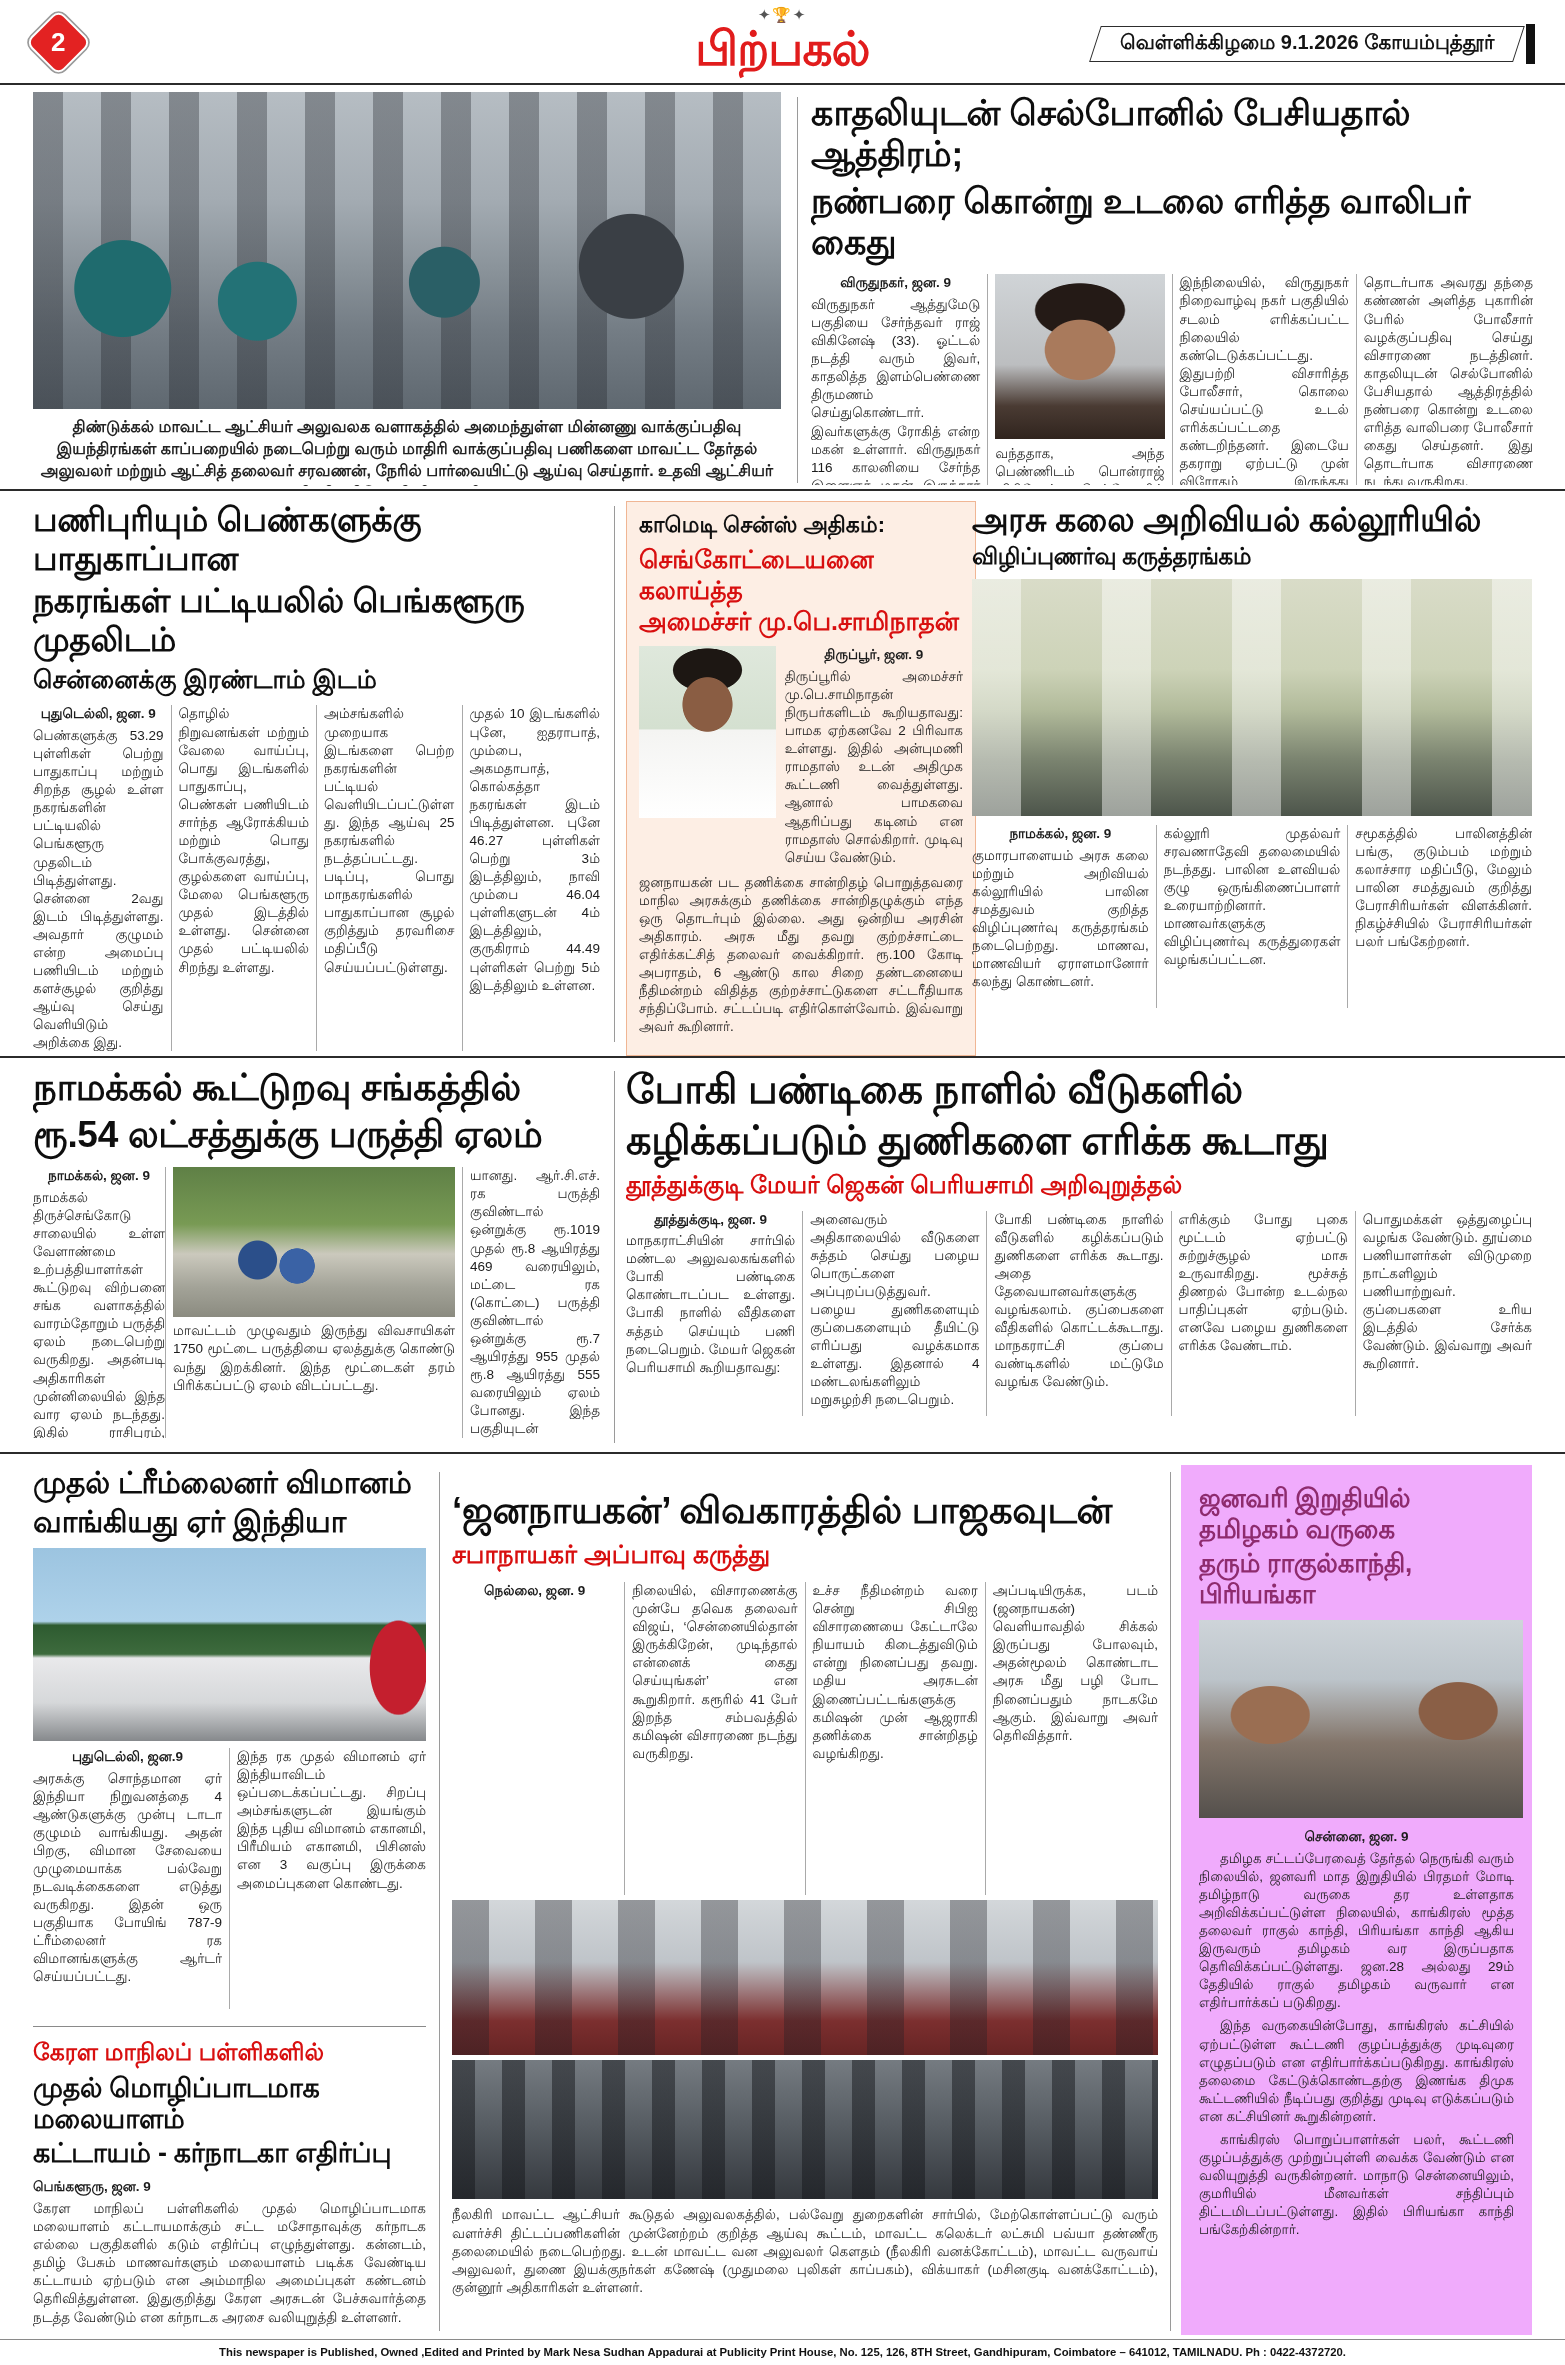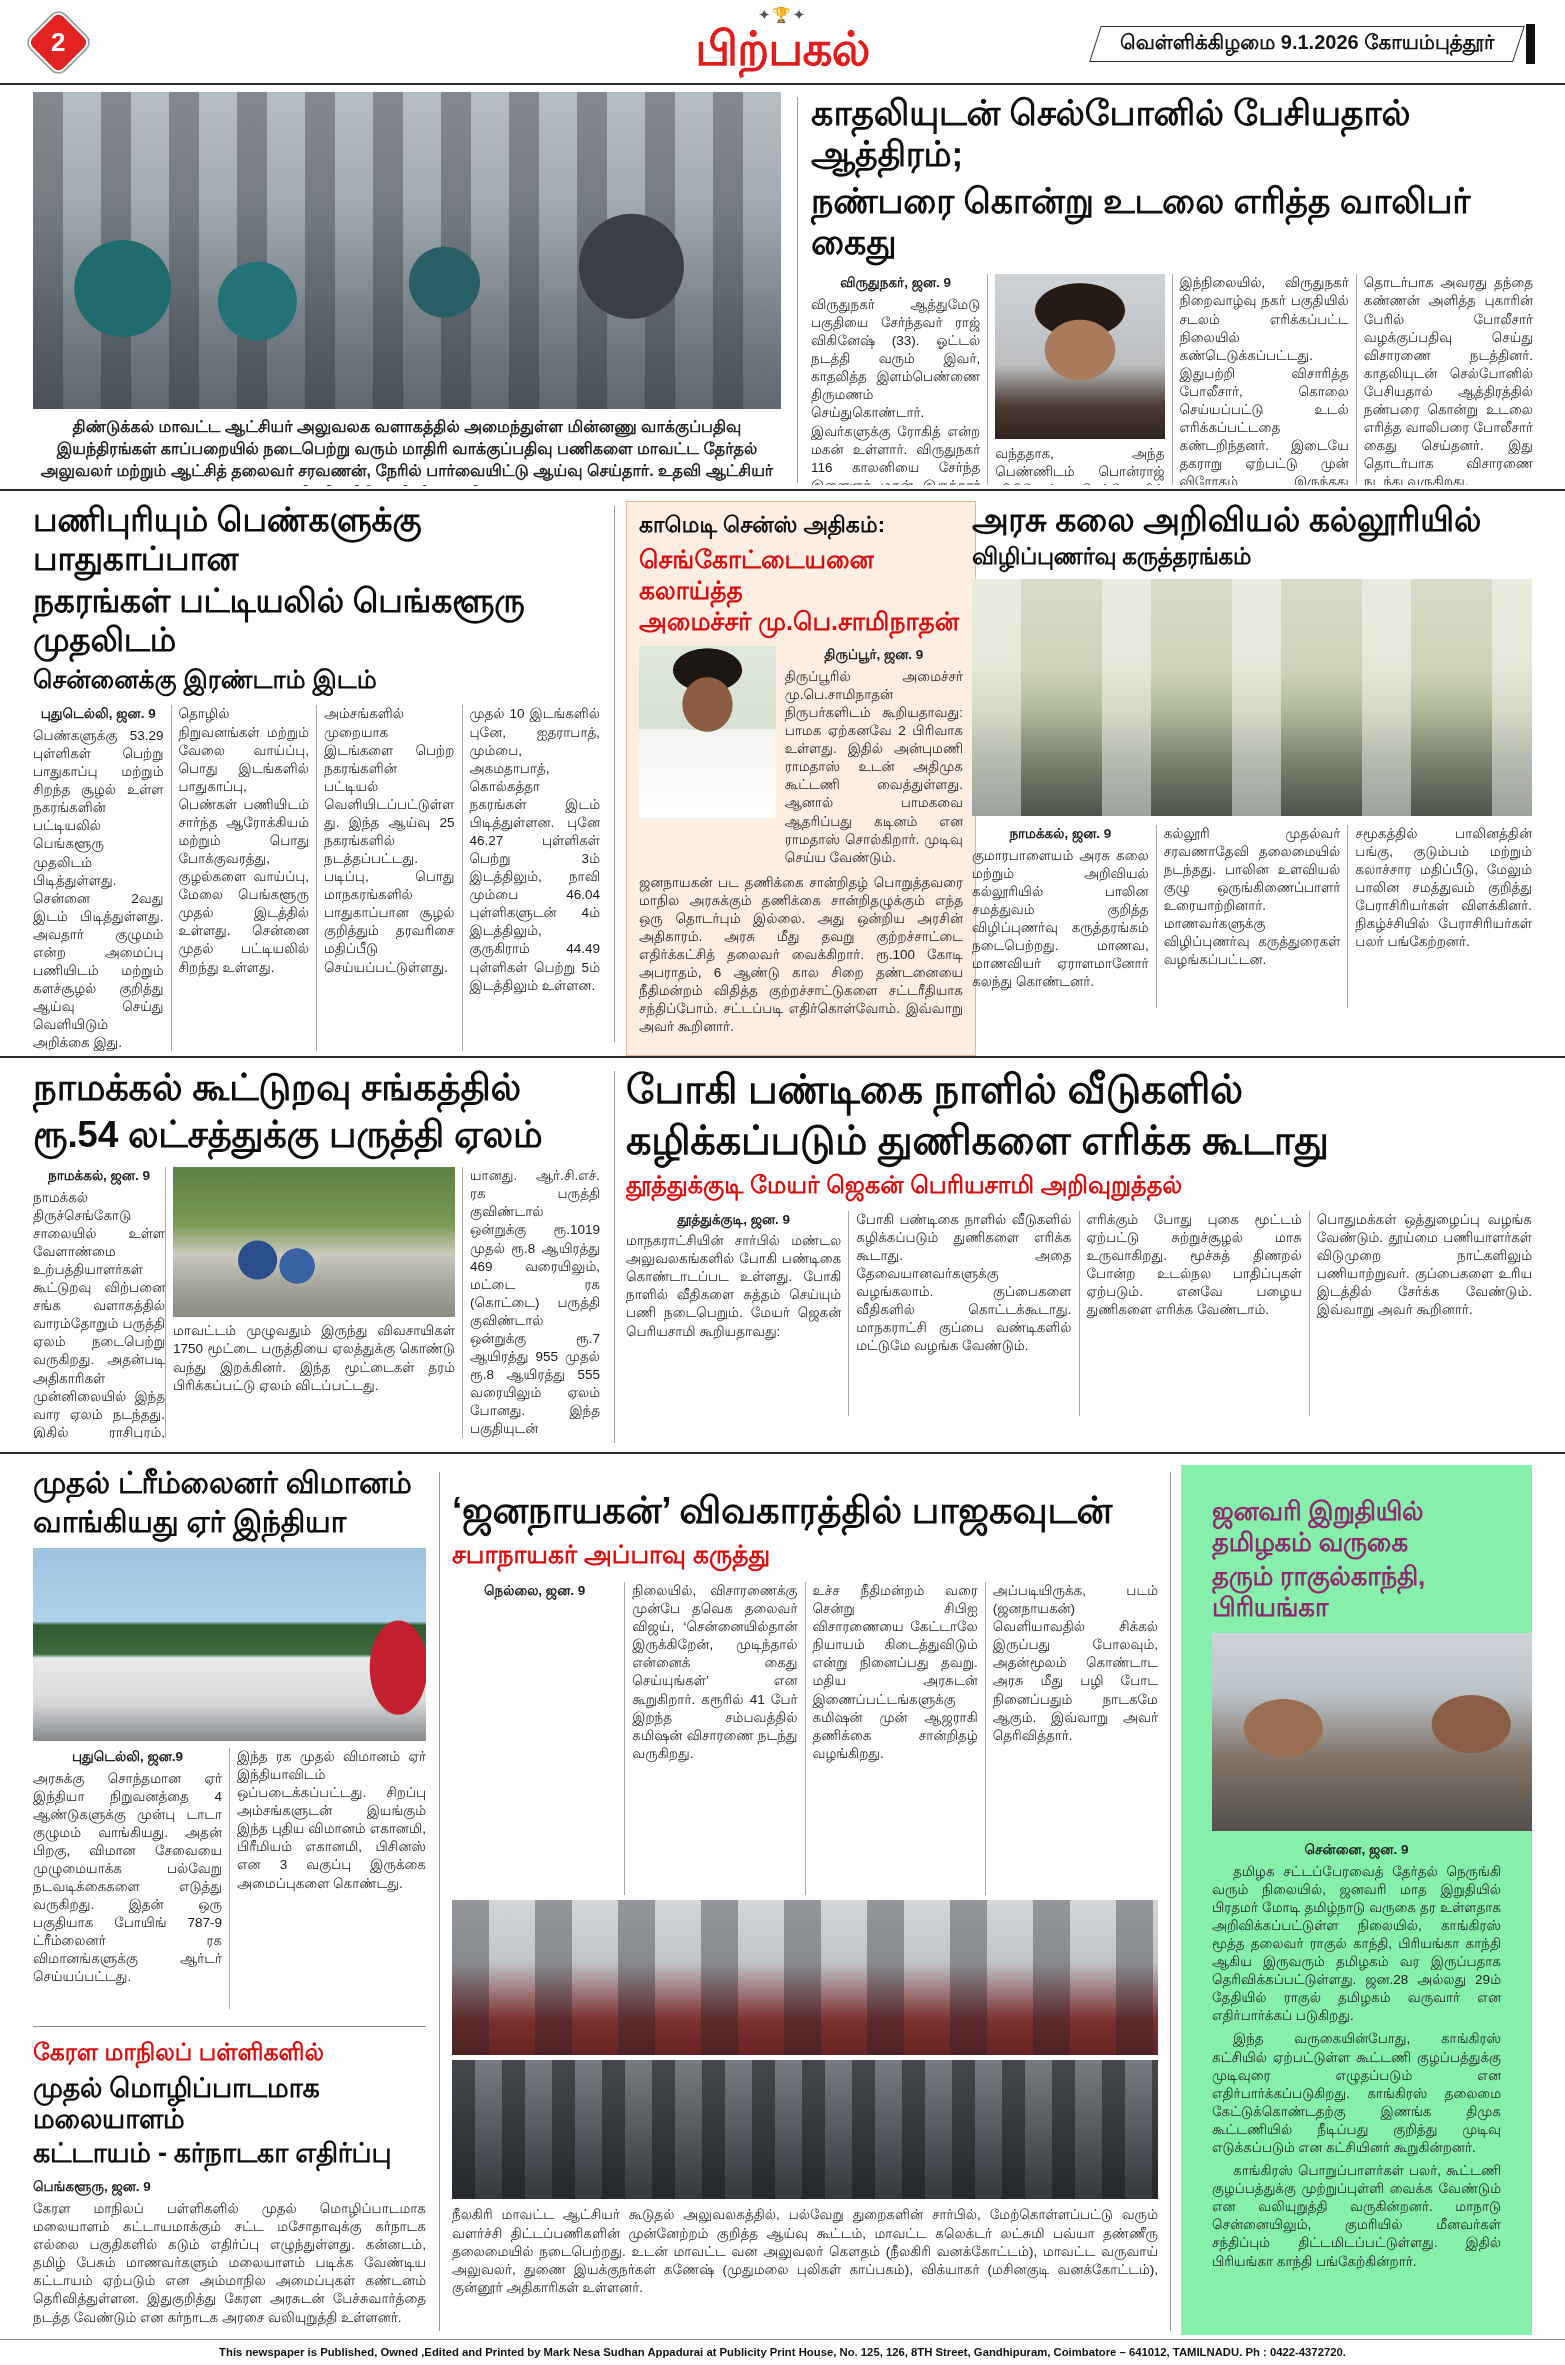--- a/index.html
+++ b/index.html
@@ -27,21 +27,21 @@
   #badge span{transform:rotate(-45deg);color:#fff;font-size:26px;font-weight:800;}
   #masthead{left:50%;top:3.5px;transform:translateX(-50%);text-align:center;}
   #masthead .emblem{height:21px;line-height:21px;font-size:15px;color:#555;letter-spacing:1.7px;}
   #masthead .title{font-size:47px;font-weight:800;color:#e11c1c;line-height:1;letter-spacing:-0.9px;}
   #datebox{right:30px;top:24px;display:flex;align-items:center;}
   #datebox .para{border:1.7px solid #2d2d2d;transform:skewX(-18deg);padding:4.3px 24px;background:#fff;}
   #datebox .para span{display:inline-block;transform:skewX(18deg);font-size:20px;font-weight:bold;}
   #datebox .bar{width:8.7px;height:40px;background:#111;margin-left:7px;}
   
   #minister-box{background:#fdeee4;border:0.9px solid #f0b694;padding:10.4px 12px;}
-  #pink-box{background:#86efac;padding:31px;}
+  #pink-box{background:#f0abfc;padding:18px;}
   
   .ph-evm{background:
     radial-gradient(circle 52px at 12% 62%, #1f6b6e 0 48px, transparent 49px),
     radial-gradient(circle 43px at 30% 66%, #237276 0 39px, transparent 40px),
     radial-gradient(circle 40px at 55% 60%, #2a5f66 0 35px, transparent 36px),
     radial-gradient(circle 61px at 80% 55%, #3a3f45 0 52px, transparent 53px),
     repeating-linear-gradient(90deg, rgba(35,38,44,.35) 0 30px, rgba(0,0,0,0) 30px 68px),
     linear-gradient(180deg,#b6bdc3 0%,#a3abb2 34%,#8b949b 55%,#747d85 75%,#5f6870 100%);}
   .ph-portrait{background:
     radial-gradient(ellipse 34% 30% at 50% 46%, #a97a5c 0 60%, transparent 62%),
@@ -199,20 +199,23 @@
   <div class="abs" style="left:626px;top:1066px;width:906px;height:381px;overflow:hidden;">
     <div class="hl" style="font-size:40px;">போகி பண்டிகை நாளில் வீடுகளில்</div>
     <div class="hl" style="font-size:40px;margin-top:3.5px;">கழிக்கப்படும் துணிகளை எரிக்க கூடாது</div>
     <div class="sub-red" style="font-size:24px;margin-top:7px;">தூத்துக்குடி மேயர் ஜெகன் பெரியசாமி அறிவுறுத்தல்</div>
     <div class="cols" style="margin-top:8.7px;height:205px;">
       <div class="col">
         <p class="dl bt">தூத்துக்குடி, ஜன. 9</p>
         <div class="bt">மாநகராட்சியின் சார்பில் மண்டல அலுவலகங்களில் போகி பண்டிகை கொண்டாடப்பட உள்ளது. போகி நாளில் வீதிகளை சுத்தம் செய்யும் பணி நடைபெறும். மேயர் ஜெகன் பெரியசாமி கூறியதாவது:</div>
       </div>
       <div class="col">
+          <div class="bt">அனைவரும் அதிகாலையில் வீடுகளை சுத்தம் செய்து பழைய பொருட்களை அப்புறப்படுத்துவர். பழைய துணிகளையும் குப்பைகளையும் தீயிட்டு எரிப்பது வழக்கமாக உள்ளது. இதனால் 4 மண்டலங்களிலும் மறுசுழற்சி நடைபெறும்.</div>
+        </div>
+      <div class="col">
           <div class="bt">போகி பண்டிகை நாளில் வீடுகளில் கழிக்கப்படும் துணிகளை எரிக்க கூடாது. அதை தேவையானவர்களுக்கு வழங்கலாம். குப்பைகளை வீதிகளில் கொட்டக்கூடாது. மாநகராட்சி குப்பை வண்டிகளில் மட்டுமே வழங்க வேண்டும்.</div>
         </div>
       <div class="col">
           <div class="bt">எரிக்கும் போது புகை மூட்டம் ஏற்பட்டு சுற்றுச்சூழல் மாசு உருவாகிறது. மூச்சுத் திணறல் போன்ற உடல்நல பாதிப்புகள் ஏற்படும். எனவே பழைய துணிகளை எரிக்க வேண்டாம்.</div>
         </div>
       <div class="col">
           <div class="bt">பொதுமக்கள் ஒத்துழைப்பு வழங்க வேண்டும். தூய்மை பணியாளர்கள் விடுமுறை நாட்களிலும் பணியாற்றுவர். குப்பைகளை உரிய இடத்தில் சேர்க்க வேண்டும். இவ்வாறு அவர் கூறினார்.</div>
         </div>
     </div>
   </div>

